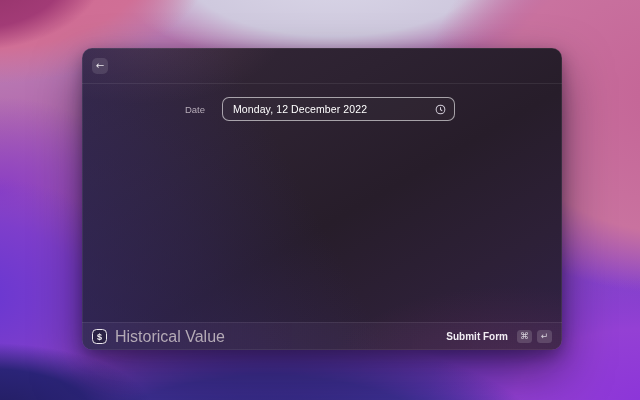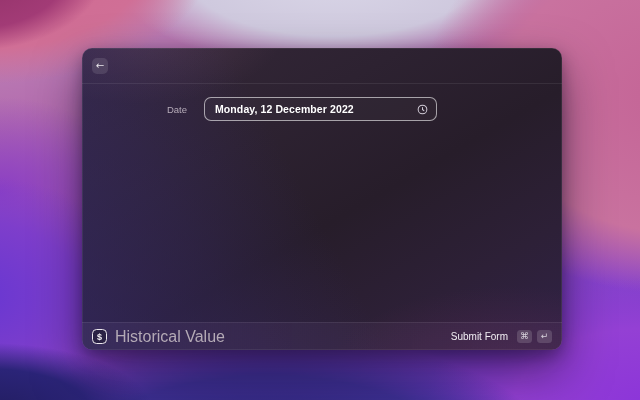--- a/index.html
+++ b/index.html
@@ -60,21 +60,21 @@
   .back-btn {
     width: 16px; height: 16px; flex: none;
     border: none; border-radius: 5px;
     background: rgba(255,255,255,0.11);
     color: #ece8ee; font-size: 10px; line-height: 15px;
     display: flex; align-items: center; justify-content: center;
     padding: 0; cursor: pointer;
     font-family: "DejaVu Sans", sans-serif;
   }
 
-  .body { flex: 1; position: relative; }
+  .body { flex: 1; position: relative; margin-left: 18px; }
 
   .form-row {
     display: flex; align-items: center;
     margin-top: 13px;
   }
   .field-label {
     width: 105px; flex: none;
     text-align: right;
     font-size: 9.5px; color: #b6acb9;
   }
@@ -83,21 +83,21 @@
     width: 233px; height: 24px; box-sizing: border-box;
     border: 1px solid rgba(255,255,255,0.58);
     border-radius: 7px;
     background: rgba(255,255,255,0.025);
     display: flex; align-items: center;
     padding: 0 8px 0 10px;
     cursor: pointer;
   }
   .field-value {
     flex: 1;
-    font-size: 10.5px; font-weight: 700; color: #ffffff;
+    font-size: 10.5px; font-weight: 400; color: #ffffff;
     letter-spacing: 0.1px; white-space: nowrap;
   }
   .clock-icon { width: 11px; height: 11px; flex: none; display: block; }
 
   .footer {
     height: 27px; flex: none;
     display: flex; align-items: center;
     padding: 0 10px;
     border-top: 1px solid rgba(255,255,255,0.08);
     background: linear-gradient(90deg, rgba(130,100,170,0.12), rgba(125,80,135,0.09));
@@ -111,21 +111,21 @@
     background: rgba(0,0,0,0.25);
   }
   .ext-name { font-size: 16px; color: #b4aab6; white-space: nowrap; }
 
   .footer-right {
     margin-left: auto; display: flex; align-items: center; gap: 5px;
     background: none; border: none; padding: 0; cursor: pointer;
     font-family: inherit;
   }
   .action-label {
-    font-size: 10px; font-weight: 400; color: #f1edf3;
+    font-size: 10px; font-weight: 700; color: #f1edf3;
     margin-right: 4px; white-space: nowrap;
   }
   .kbd {
     min-width: 15px; height: 13px; box-sizing: border-box; padding: 0 2px;
     border-radius: 3.5px;
     background: rgba(255,255,255,0.15);
     color: #d8d2dc; font-size: 9px; line-height: 13px;
     display: flex; align-items: center; justify-content: center;
     font-family: "DejaVu Sans", sans-serif;
   }

